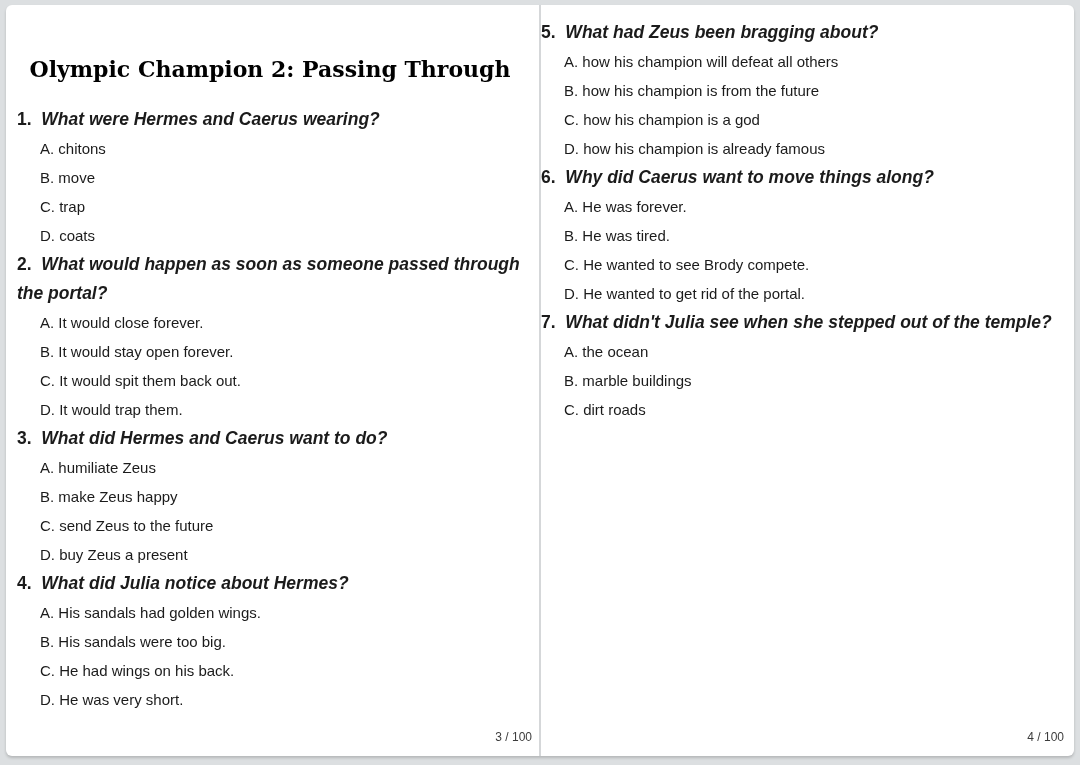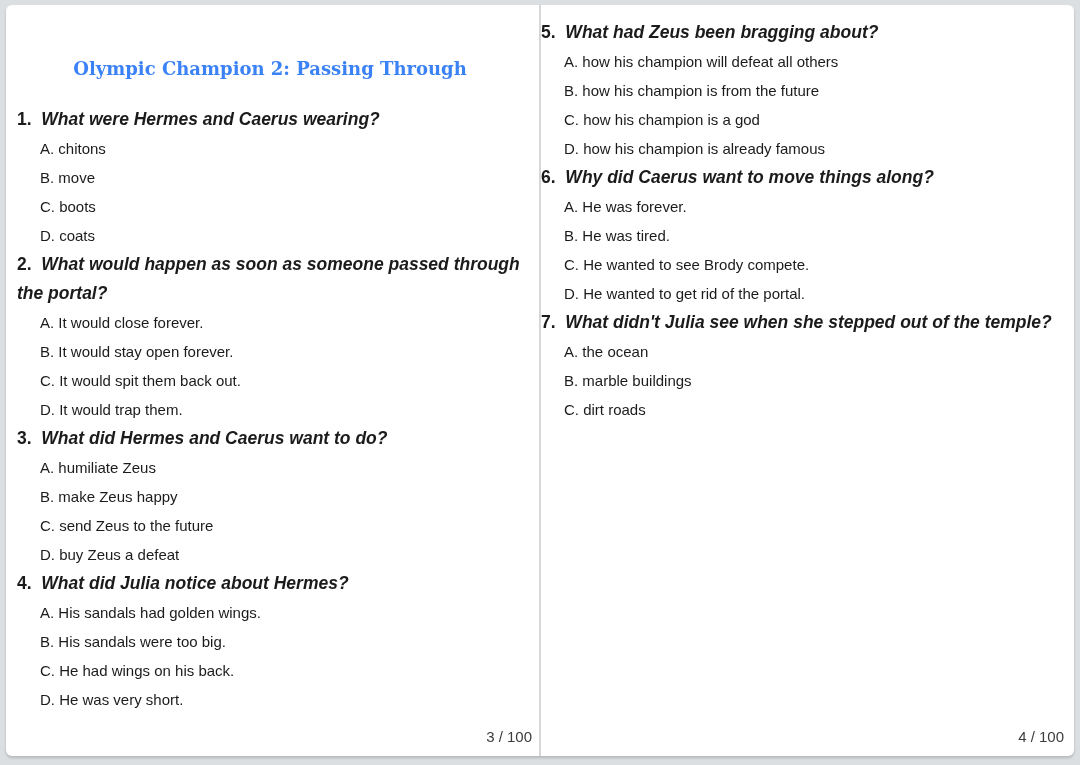--- a/index.html
+++ b/index.html
@@ -33,24 +33,24 @@
   }
   .page-divider {
     width: 2px;
     background: #d5d7d9;
     height: 100%;
     flex: 0 0 auto;
   }
   .doc-title {
     font-family: "DejaVu Serif", serif;
     font-weight: 700;
-    font-size: 18px;
+    font-size: 22px;
     line-height: 30px;
     text-align: center;
-    color: #3b82f6;
+    color: #000000;
     margin-top: 49px;
     margin-bottom: 21px;
   }
   .question {
     font-size: 17.5px;
     font-weight: 700;
     line-height: 29px;
   }
   .q-num {
     font-style: normal;
@@ -62,61 +62,61 @@
   }
   .option {
     font-size: 15px;
     font-weight: 400;
     line-height: 29px;
     padding-left: 23px;
   }
   .page-number {
     position: absolute;
     bottom: 10px;
-    font-size: 15px;
+    font-size: 12px;
     color: #3c3c3c;
     line-height: 18px;
   }
   .page-left .page-number { right: 7px; }
   .page-right .page-number { right: 10px; text-align: center; }
 </style>
 </head>
 <body>
 
 <div class="doc-card">
 
   <div class="page page-left">
     <div class="doc-title">Olympic Champion 2: Passing Through</div>
 
     <div class="question">
       <span class="q-num">1.&nbsp;</span>
       <span class="q-text">What were Hermes and Caerus wearing?</span>
     </div>
     <div class="option">A. chitons</div>
     <div class="option">B. move</div>
-    <div class="option">C. boots</div>
+    <div class="option">C. trap</div>
     <div class="option">D. coats</div>
 
     <div class="question">
       <span class="q-num">2.&nbsp;</span>
       <span class="q-text">What would happen as soon as someone passed through the portal?</span>
     </div>
     <div class="option">A. It would close forever.</div>
     <div class="option">B. It would stay open forever.</div>
     <div class="option">C. It would spit them back out.</div>
     <div class="option">D. It would trap them.</div>
 
     <div class="question">
       <span class="q-num">3.&nbsp;</span>
       <span class="q-text">What did Hermes and Caerus want to do?</span>
     </div>
     <div class="option">A. humiliate Zeus</div>
     <div class="option">B. make Zeus happy</div>
     <div class="option">C. send Zeus to the future</div>
-    <div class="option">D. buy Zeus a defeat</div>
+    <div class="option">D. buy Zeus a present</div>
 
     <div class="question">
       <span class="q-num">4.&nbsp;</span>
       <span class="q-text">What did Julia notice about Hermes?</span>
     </div>
     <div class="option">A. His sandals had golden wings.</div>
     <div class="option">B. His sandals were too big.</div>
     <div class="option">C. He had wings on his back.</div>
     <div class="option">D. He was very short.</div>
 

